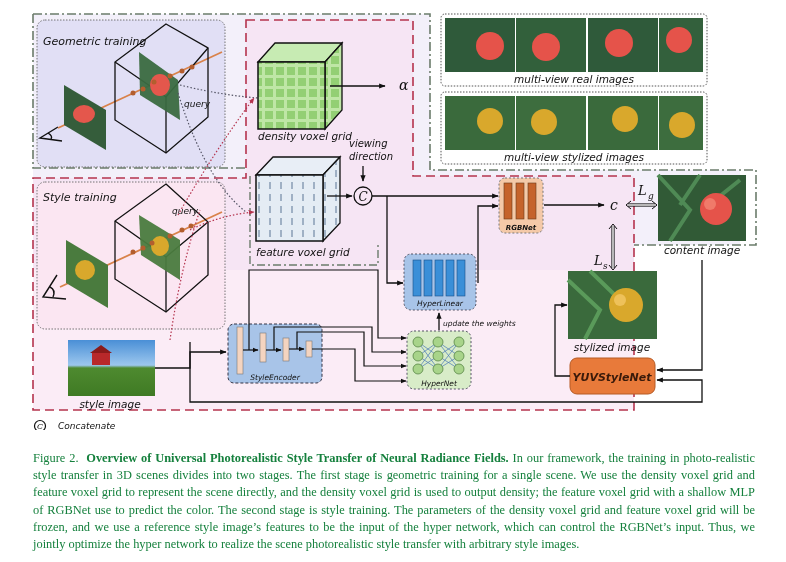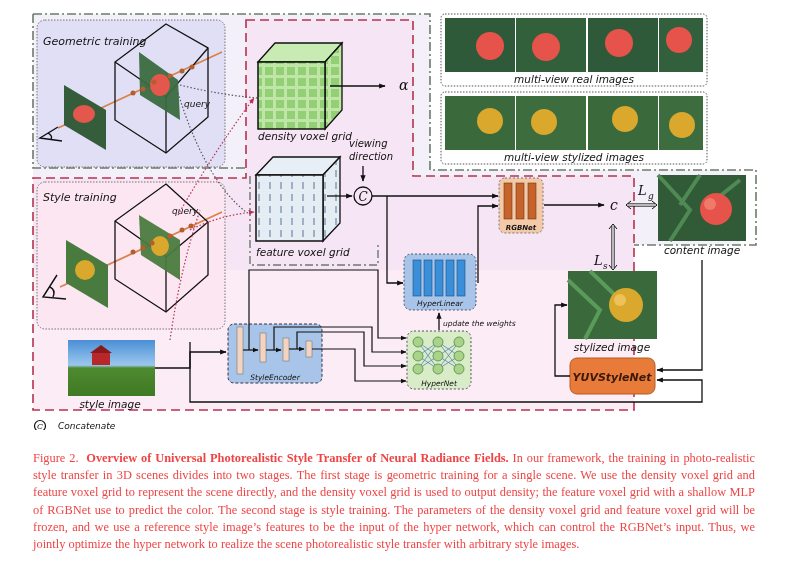--- a/index.html
+++ b/index.html
@@ -1,19 +1,19 @@
 <!DOCTYPE html>
 <html><head>
 <meta charset="utf-8">
 <style>
   html,body{margin:0;padding:0;background:#ffffff;}
   body{width:786px;height:562px;position:relative;overflow:hidden;font-family:"DejaVu Sans",sans-serif;}
   #fig{position:absolute;left:0;top:0;width:786px;height:430px;}
   .lbl{font-family:"DejaVu Sans",sans-serif;font-style:italic;fill:#111;}
-  #caption{position:absolute;left:33px;top:450px;width:722px;font-family:"Liberation Serif",serif;font-size:12.4px;line-height:17.2px;color:#ef4444;text-align:justify;}
+  #caption{position:absolute;left:33px;top:450px;width:722px;font-family:"Liberation Serif",serif;font-size:12.4px;line-height:17.2px;color:#15803d;text-align:justify;}
   #caption b{font-weight:bold;}
 </style>
 </head>
 <body>
 
 <svg id="fig" width="786" height="430" viewBox="0 0 786 430" xmlns="http://www.w3.org/2000/svg">
   <defs>
     <marker id="arr" viewBox="0 0 10 10" refX="9" refY="5" markerWidth="5" markerHeight="5" orient="auto-start-reverse">
       <path d="M0,1 L10,5 L0,9 z" fill="#111"></path>
     </marker>

